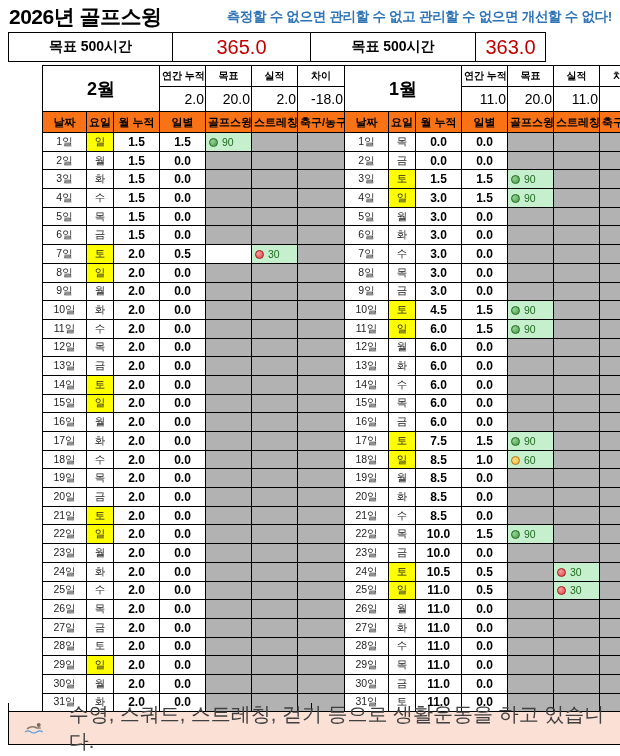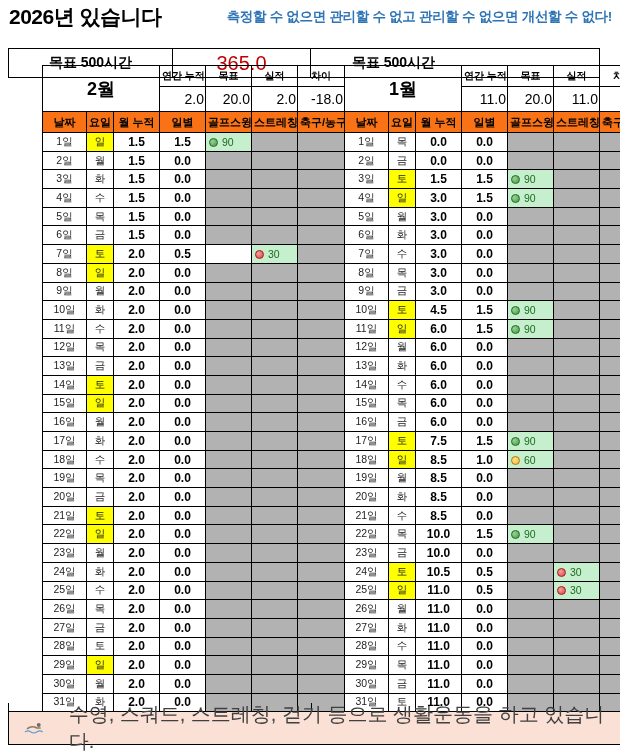--- a/index.html
+++ b/index.html
@@ -2,21 +2,21 @@
 <html><head>
 <meta charset="utf-8">
 <style>
   * { box-sizing: border-box; margin: 0; padding: 0; }
   html, body { width: 620px; height: 756px; background: #fff; overflow: hidden; }
   body { font-family: "Liberation Sans", "DejaVu Sans", sans-serif; color: #000; position: relative; }
 
   .title { position: absolute; left: 9px; top: 3px; font-size: 21px; font-weight: bold; letter-spacing: -0.5px; }
   .slogan { position: absolute; right: 8px; top: 8px; font-size: 13.5px; font-weight: bold; color: #2f75b5; letter-spacing: -0.3px; }
 
-  .goalbox { position: absolute; left: 8px; top: 48px; width: 592px; height: 30px; display: flex; border: 1px solid #000; }
+  .goalbox { position: absolute; left: 8px; top: 32px; width: 538px; height: 30px; display: flex; border: 1px solid #000; }
   .goalbox > div { border-right: 1px solid #000; display: flex; align-items: center; justify-content: center; }
   .goalbox > div:last-child { border-right: none; }
   .goal-label { font-size: 14px; font-weight: bold; }
   .goal-value { font-size: 20px; color: #c00000; }
 
   .month { position: absolute; top: 65px; width: 302px; padding-left: 34px; }
   .month.feb { left: 8px; }
   .month.jan { left: 310px; }
 
   table { border-collapse: collapse; table-layout: fixed; width: 302px; }
@@ -44,27 +44,28 @@
   .spacer { position: absolute; left: 8px; top: 703px; width: 605px; height: 9px; border-left: 1px solid #000; border-bottom: 1px solid #000; }
   .spacer .mid { position: absolute; left: 302px; top: 0; bottom: 0; border-left: 1px solid #000; }
 
   .memo { position: absolute; left: 8px; top: 712px; width: 612px; height: 33px; background: #fbe0d6; border-left: 1px solid #000; border-bottom: 1px solid #000; display: flex; align-items: center; }
   .memo .icon { width: 22px; height: 12px; margin-left: 15px; margin-right: 23px; }
   .memo .text { font-size: 20px; color: #404040; }
 </style>
 </head>
 <body>
 
-<div class="title">2026년 있습니다</div>
+<div class="title">2026년 골프스윙</div>
 <div class="slogan">측정할 수 없으면 관리할 수 없고 관리할 수 없으면 개선할 수 없다!</div>
 
 <div class="goalbox">
   <div style="width:164px" class="goal-label">목표 500시간</div>
   <div style="width:138px" class="goal-value">365.0</div>
   <div style="width:165px" class="goal-label">목표 500시간</div>
+  <div style="flex:1" class="goal-value">363.0</div>
 </div>
 
 <div class="month feb">
     <table>
       <colgroup>
         <col style="width:44px">
         <col style="width:27px">
         <col style="width:46px">
         <col style="width:46px">
         <col style="width:46px">

